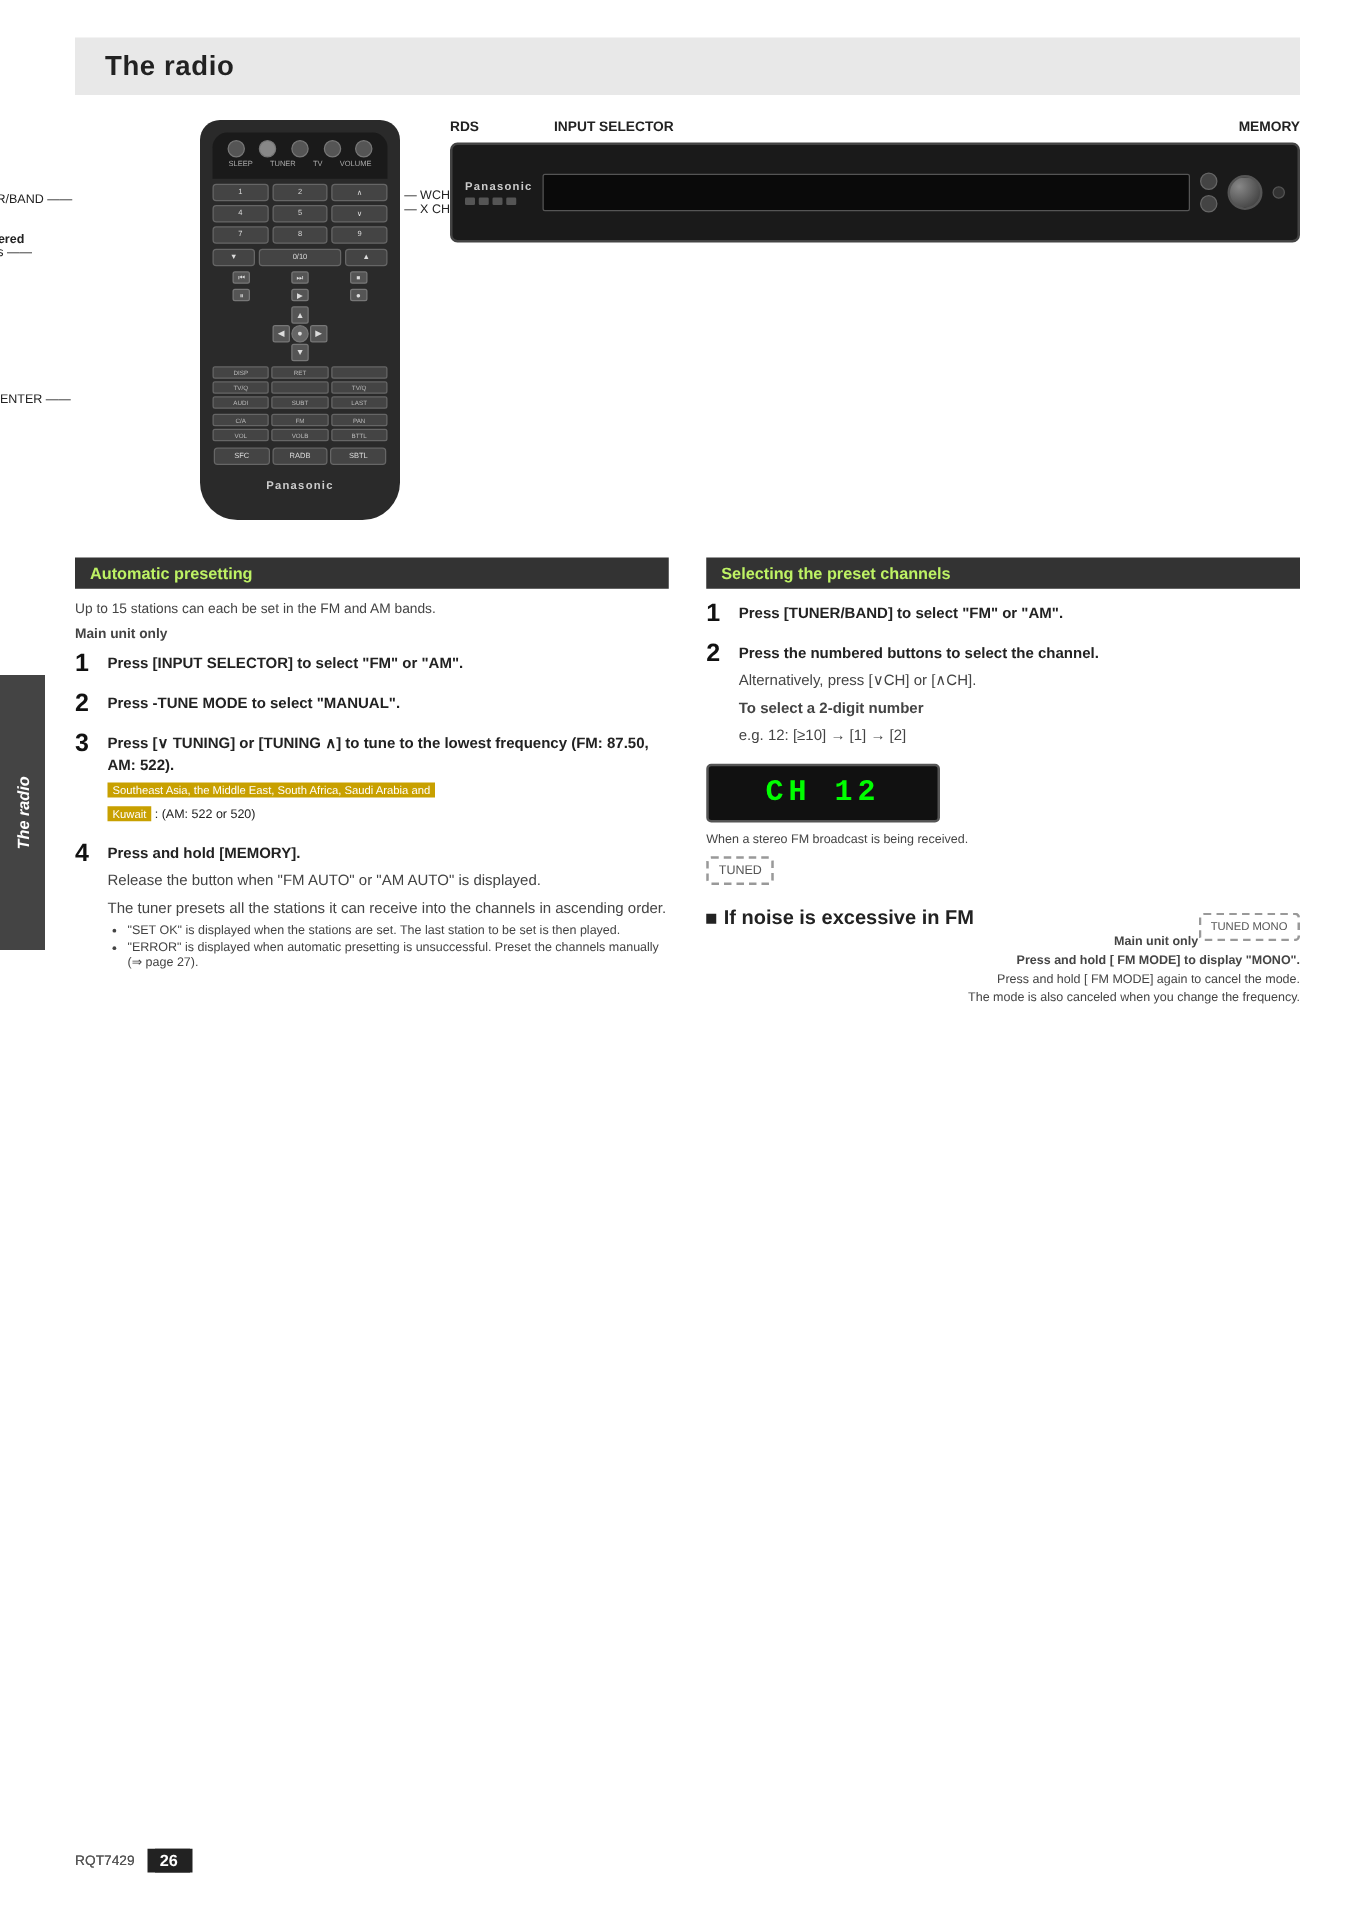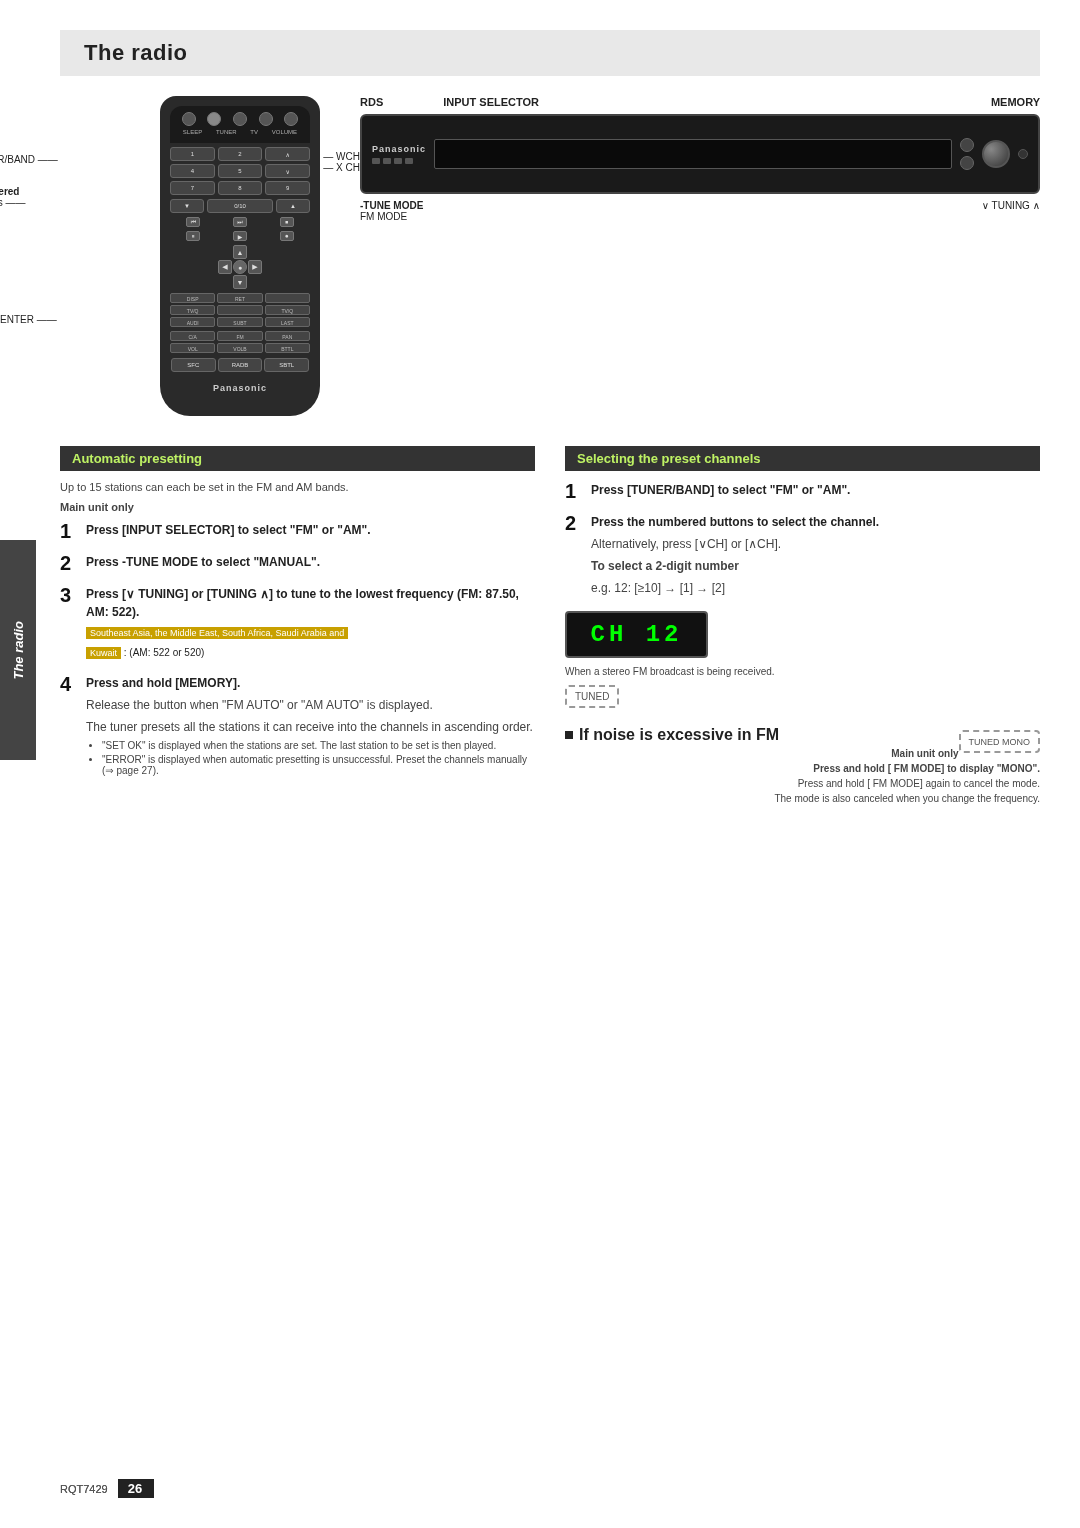--- a/index.html
+++ b/index.html
@@ -366,21 +366,21 @@
       border: 2px solid #555;
       border-radius: 4px;
       color: #0f0;
       font-family: 'Courier New', monospace;
       font-size: 24px;
       font-weight: bold;
       text-align: center;
       padding: 8px 12px;
       margin: 8px 0;
       letter-spacing: 4px;
-      width: 143px;
+      width: 187px;
     }
 
     
     .tuned-indicator {
       border: 2px dashed #999;
       border-radius: 4px;
       padding: 4px 8px;
       display: inline-block;
       font-size: 10px;
       color: #555;
@@ -610,27 +610,20 @@
         </div>
         <div class="unit-display"></div>
         <div style="display:flex; flex-direction:column; gap:4px;">
           <div style="width:14px; height:14px; background:#444; border-radius:50%; border:1px solid #666;"></div>
           <div style="width:14px; height:14px; background:#444; border-radius:50%; border:1px solid #666;"></div>
         </div>
         <div class="unit-knob"></div>
         <div style="width:10px; height:10px; background:#333; border-radius:50%; border:1px solid #555;"></div>
       </div>
 
-      <div class="unit-bottom-labels">
-        <div>
-          <div class="tune-mode-label">-TUNE MODE</div>
-          <div class="fm-mode-label">FM MODE</div>
-        </div>
-        <div class="tuning-label">∨ TUNING ∧</div>
-      </div>
     </div>
   </div>
 
   <div class="content-columns">
 
     <div class="col-left">
       <div class="section-header">Automatic presetting</div>
 
       <p class="intro-text">Up to 15 stations can each be set in the FM and AM bands.</p>
       <p class="intro-text">

